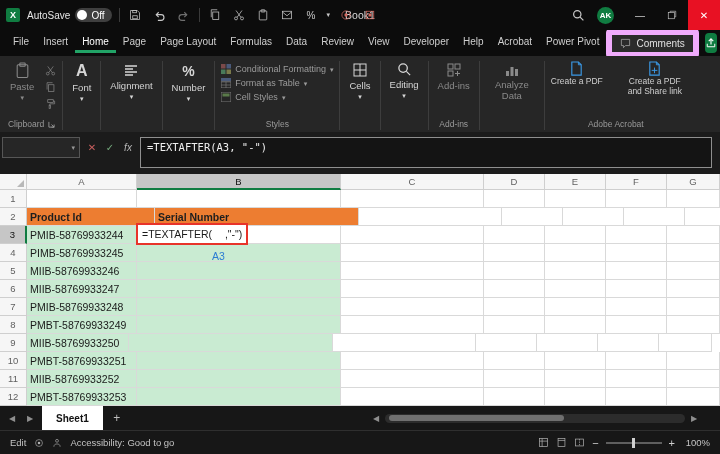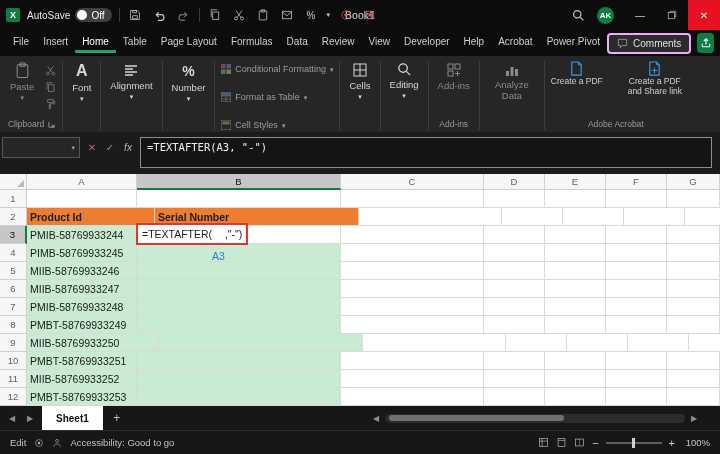--- a/index.html
+++ b/index.html
@@ -28,37 +28,37 @@
   .tb-right{margin-left:auto;display:flex;align-items:center;height:30px;z-index:2;}
   .avatar{width:17px;height:17px;border-radius:50%;background:var(--accent);color:#fff;font-size:8px;display:flex;align-items:center;justify-content:center;margin:0 10px;font-weight:bold;}
   .win-btn{width:32px;height:30px;display:flex;align-items:center;justify-content:center;color:#cfcfcf;font-size:10px;}
   .win-btn.close{background:#E81123;color:#fff;}
 
   
   .tabrow{height:26px;background:#0c0c0c;display:flex;align-items:center;padding:0 6px;flex:0 0 auto;}
   .rtab-strip{display:flex;align-items:flex-start;height:26px;}
   .rtab{padding:6px 7px;font-size:10px;color:#cfcfcf;white-space:nowrap;}
   .rtab.active{color:#fff;box-shadow:inset 0 -3px 0 #21A366;}
-  .comments-btn{margin-left:auto;display:flex;align-items:center;gap:5px;border:2px solid #f0abfc;border-radius:4px;padding:3px 8px;font-size:10px;color:#e0e0e0;background:#2b2b2b;white-space:nowrap;}
+  .comments-btn{margin-left:auto;display:flex;align-items:center;gap:5px;border:6px solid #f0abfc;border-radius:4px;padding:3px 8px;font-size:10px;color:#e0e0e0;background:#2b2b2b;white-space:nowrap;}
   .share-btn{width:26px;height:20px;border-radius:4px;background:#0F7C41;display:flex;align-items:center;justify-content:center;margin-left:6px;}
 
   
   .ribbon{height:76px;background:#262626;display:flex;padding:3px 2px 0 2px;flex:0 0 auto;overflow:hidden;}
   .rgroup{display:flex;flex-direction:column;align-items:center;padding:0 3px;}
   .rg-body{flex:1;display:flex;align-items:flex-start;gap:3px;}
   .rg-label{font-size:8.5px;color:#9a9a9a;padding:2px 0 3px;display:flex;align-items:center;gap:4px;}
   .rg-sep{width:1px;background:#3d3d3d;margin:2px 1px;}
   .bigbtn{display:flex;flex-direction:column;align-items:center;gap:2px;padding:3px 5px;font-size:9.5px;color:#d6d6d6;text-align:center;}
   .bigbtn.dim{color:#8a8a8a;}
   .chev{font-size:7px;line-height:1;}
   .mini-col{display:flex;flex-direction:column;gap:3px;padding-top:4px;}
   .mini{width:16px;height:14px;display:flex;align-items:center;justify-content:center;color:#8a8a8a;}
   .bigA{font-size:16px;font-weight:bold;line-height:18px;}
   .bigPct{font-size:14px;font-weight:bold;line-height:18px;}
-  .styles-col{display:flex;flex-direction:column;gap:16px;padding-top:4px;}
+  .styles-col{display:flex;flex-direction:column;gap:2px;padding-top:4px;}
   .style-item{display:flex;align-items:center;gap:4px;font-size:9px;color:#9b9b9b;padding:1px 2px;white-space:nowrap;}
   .adobe-btns{display:flex;gap:22px;padding-top:2px;}
   .adobe-btn{display:flex;flex-direction:column;align-items:center;font-size:8.5px;color:#d0d0d0;width:56px;text-align:center;gap:1px;line-height:1.15;}
 
   
   .fbar{height:42px;background:#1b1b1b;display:flex;align-items:flex-start;padding:5px 8px 0 2px;gap:4px;flex:0 0 auto;}
   .namebox{width:78px;height:21px;background:#262626;border:1px solid #565656;display:flex;align-items:center;padding:0 4px;color:#bbb;font-size:9px;}
   .namebox .nb-chev{margin-left:auto;font-size:7px;color:#9a9a9a;}
   .fbtns{display:flex;align-items:center;height:21px;gap:2px;}
   .fbtn{width:16px;text-align:center;font-size:10px;}
@@ -193,21 +193,21 @@
       </span>
       <span class="win-btn close">✕</span>
     </div>
   </div>
 
   <div class="tabrow">
     <div class="rtab-strip">
         <div class="rtab">File</div>
         <div class="rtab">Insert</div>
         <div class="rtab active">Home</div>
-        <div class="rtab">Table</div>
+        <div class="rtab">Page</div>
         <div class="rtab">Page Layout</div>
         <div class="rtab">Formulas</div>
         <div class="rtab">Data</div>
         <div class="rtab">Review</div>
         <div class="rtab">View</div>
         <div class="rtab">Developer</div>
         <div class="rtab">Help</div>
         <div class="rtab">Acrobat</div>
         <div class="rtab">Power Pivot</div>
       </div>
@@ -534,21 +534,21 @@
         <div class="g-cell tbl-d" style="width: 110px;">PMBT-58769933249</div>
         <div class="g-cell tbl-d" style="width: 204px;"></div>
         <div class="g-cell" style="width: 143px;"></div>
         <div class="g-cell" style="width: 61px;"></div>
         <div class="g-cell" style="width: 61px;"></div>
         <div class="g-cell" style="width: 61px;"></div>
         <div class="g-cell" style="width: 53px;"></div>
       </div>
       <div class="g-row">
         <div class="g-cell row-h" style="width: 27px;">9</div>
-        <div class="g-cell tbl-d" style="width: 132px;">MIIB-58769933250</div>
+        <div class="g-cell tbl-d" style="width: 102px;">MIIB-58769933250</div>
         <div class="g-cell tbl-d" style="width: 204px;"></div>
         <div class="g-cell" style="width: 143px;"></div>
         <div class="g-cell" style="width: 61px;"></div>
         <div class="g-cell" style="width: 61px;"></div>
         <div class="g-cell" style="width: 61px;"></div>
         <div class="g-cell" style="width: 53px;"></div>
       </div>
       <div class="g-row">
         <div class="g-cell row-h" style="width: 27px;">10</div>
         <div class="g-cell tbl-d" style="width: 110px;">PMBT-58769933251</div>

